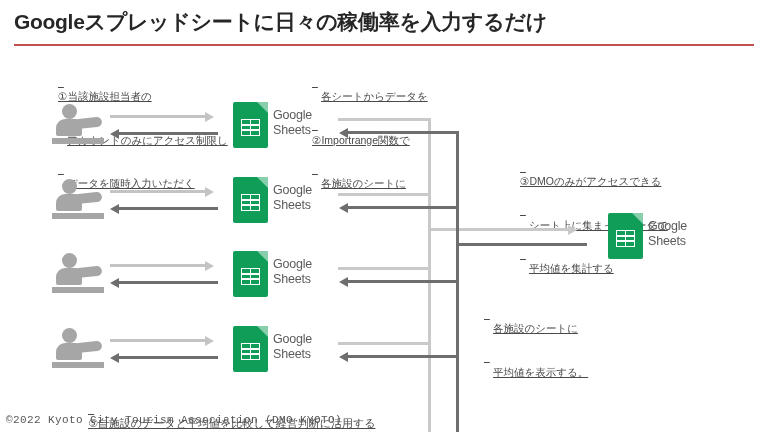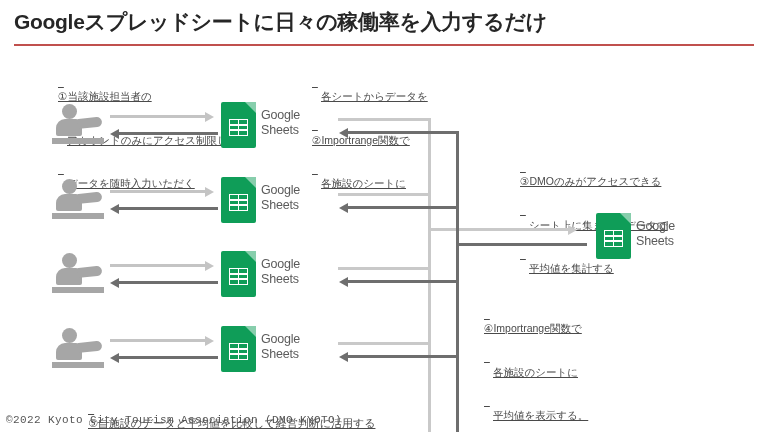--- a/index.html
+++ b/index.html
@@ -104,21 +104,21 @@
   }
   .arrow-head.right-light { border-left: 9px solid #c4c4c4; }
   .arrow-head.left-dark   { border-right: 9px solid #6e6e6e; }
 
   .a-out      { left: 110px; top: 17px; width: 98px; }
   .a-out-head { left: 205px; top: 14px; }
   .a-in       { left: 119px; top: 34px; width: 99px; }
   .a-in-head  { left: 110px; top: 31px; }
 
   
-  .gs { position: absolute; width: 110px; height: 48px; }
+  .gs { position: absolute; width: 110px; height: 48px; margin-left: 12px; }
   .gs-doc {
     position: absolute; left: 0; top: 0;
     width: 35px; height: 46px;
     background: #0F9D58;
     border-radius: 2px;
   }
   .gs-fold {
     position: absolute; right: 0; top: 0;
     width: 11px; height: 11px;
     background: #87CEAC;
@@ -185,21 +185,20 @@
   <span class="hang ind">各施設のシートに</span>
 </div>
 
 <div class="note" id="note-3">
   <span class="hang">③DMOのみがアクセスできる</span>
   <span class="hang ind">シート上に集まったデータで</span>
   <span class="hang ind">平均値を集計する</span>
 </div>
 
 <div class="note" id="note-4">
-  <span class="hang">④Importrange関数で</span>
   <span class="hang ind">各施設のシートに</span>
   <span class="hang ind">平均値を表示する。</span>
 </div>
 
 <div class="note" id="note-5">
   <span class="hang">⑤自施設のデータと平均値を比較して経営判断に活用する</span>
 </div>
 
 <div class="row" id="row-0">
   <div class="person">

